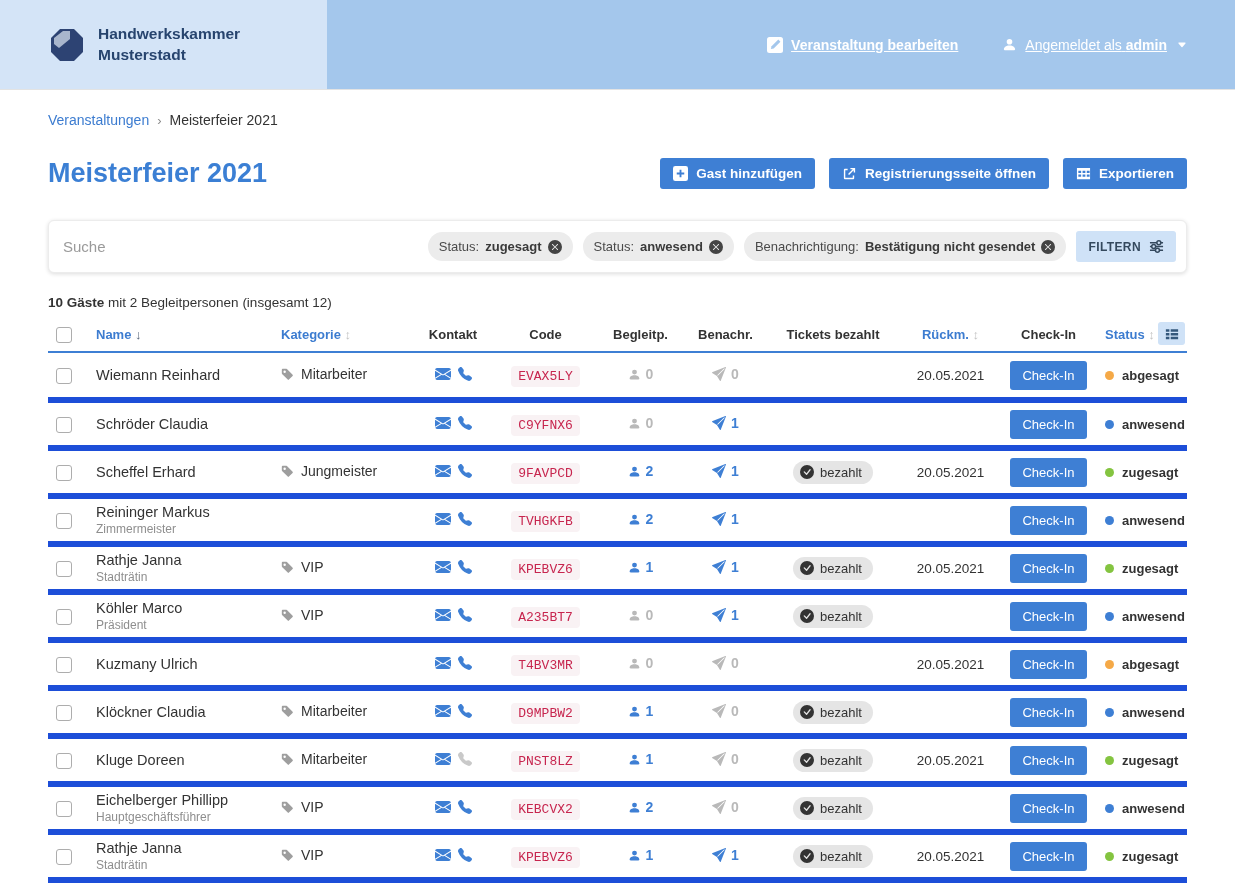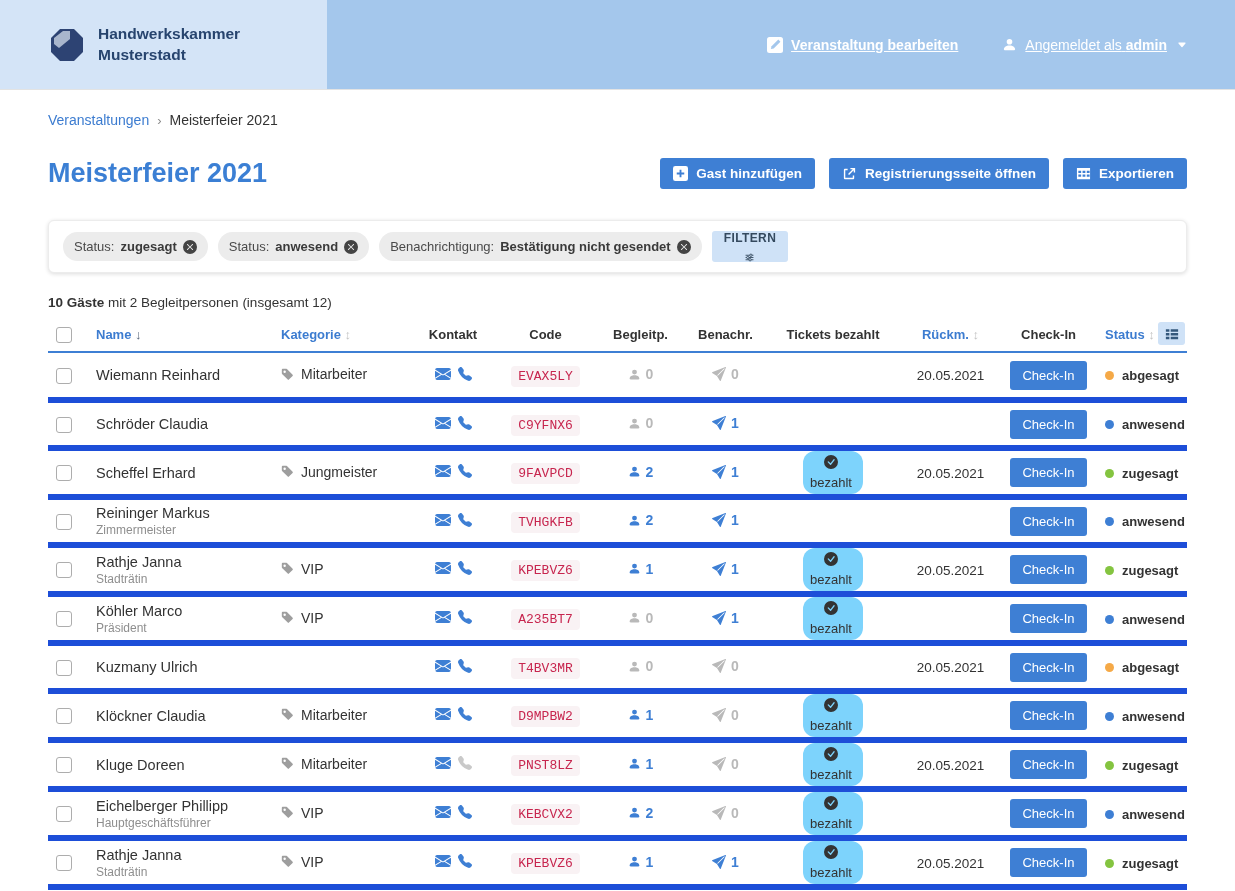--- a/index.html
+++ b/index.html
@@ -34,21 +34,21 @@
     box-shadow:0 1px 4px rgba(0,0,0,.14); display:flex; align-items:center; padding:0 10px 0 14px; gap:10px; }
   .search-input { flex:1; border:none; outline:none; font-size:15px; color:#333;
     font-family:"Liberation Sans", sans-serif; min-width:60px; }
   .search-input::placeholder { color:#9a9a9a; }
   .chip { display:flex; align-items:center; gap:6px; background:#ececec; border-radius:15px; height:29px;
     padding:0 11px; font-size:13px; color:#4a4a4a; white-space:nowrap; cursor:default; }
   .chip b { color:#3a3a3a; }
   .chip svg { cursor:pointer; }
   .btn-filter { display:flex; align-items:center; gap:8px; background:#cfe2f7; color:#34495e;
     border:none; border-radius:3px; height:31px; padding:0 12px; font-size:12px; font-weight:bold;
-    letter-spacing:.4px; font-family:"Liberation Sans", sans-serif; cursor:pointer;flex-direction:column; }
+    letter-spacing:.4px; font-family:"Liberation Sans", sans-serif; cursor:pointer; }
 
   
   .summary { margin-top:22px; font-size:13.5px; color:#333; }
   .summary b { font-weight:bold; }
 
   
   table { width:1139px; border-collapse:collapse; table-layout:fixed; margin-top:8px; }
   thead th { height:34px; font-size:13px; font-weight:bold; color:#333; vertical-align:middle;
     border-bottom:2px solid #3e7fd4; text-align:center; position:relative; }
   th.sortable { color:#3c7cd0; cursor:pointer; }
@@ -65,22 +65,22 @@
   .sub { font-size:12px; color:#8e8e8e; margin-top:2px; }
   .cat-wrap { display:inline-flex; align-items:center; gap:7px; color:#333; }
   .cat-wrap svg { color:#9e9e9e; flex:none; }
   .contact-wrap { display:inline-flex; align-items:center; gap:7px; color:#3e7fd4; }
   .contact-wrap svg.muted { color:#c9c9c9; }
   .code-badge { font-family:"Liberation Mono", monospace; font-size:13px; color:#c7254e;
     background:#f9f2f4; border-radius:4px; padding:3px 7px; }
   .cnt { display:inline-flex; align-items:center; gap:5px; color:#3e7fd4; font-weight:bold; font-size:14px; }
   .cnt.muted { color:#b9b9b9; }
   .cnt svg { flex:none; }
-  .paid-badge { display:inline-flex; align-items:center; gap:6px; background:#7dd3fc; border-radius:12px;
-    padding:4px 11px 4px 7px; font-size:13px; color:#333;flex-direction:column; }
+  .paid-badge { display:inline-flex; align-items:center; gap:6px; background:#e5e5e5; border-radius:12px;
+    padding:4px 11px 4px 7px; font-size:13px; color:#333; }
   .date { font-size:13.5px; color:#333; }
   .btn-checkin { background:#3e7fd4; color:#fff; font-size:13px; border:none; border-radius:3px;
     padding:7px 12px; font-family:"Liberation Sans", sans-serif; cursor:pointer; }
   .status-wrap { display:inline-flex; align-items:center; gap:8px; padding-left:11px; }
   td.col-status { text-align:left; }
   .status-dot { width:9px; height:9px; border-radius:50%; flex:none; }
   .status-label { font-size:13px; font-weight:600; color:#333; }
   .btn-columns { position:absolute; right:2px; top:4px; width:27px; height:23px; background:#cfe2f7;
     border:none; border-radius:3px; display:flex; align-items:center; justify-content:center; cursor:pointer; }
 </style>
@@ -146,20 +146,21 @@
       <button class="btn-primary">
         <svg width="15" height="15" viewBox="0 0 16 16">
           <path fill="#fff" d="M1 2h14v12H1V2zm1.5 3v2.5h3V5h-3zm4.5 0v2.5h3V5H7zm4.5 0v2.5h3V5h-3zm-9 4v2.5h3V9h-3zm4.5 0v2.5h3V9H7zm4.5 0v2.5h3V9h-3z"></path>
         </svg>
         <span>Exportieren</span>
       </button>
     </div>
   </div>
 
   <div class="search-card">
+    <input class="search-input" type="text" placeholder="Suche" style="">
     <div class="chip">
       <span>Status:</span>
         <b>zugesagt</b>
       <svg width="14" height="14" viewBox="0 0 16 16">
         <path fill="#444" d="M16 8A8 8 0 1 1 0 8a8 8 0 0 1 16 0zM5.354 4.646a.5.5 0 1 0-.708.708L7.293 8l-2.647 2.646a.5.5 0 0 0 .708.708L8 8.707l2.646 2.647a.5.5 0 0 0 .708-.708L8.707 8l2.647-2.646a.5.5 0 0 0-.708-.708L8 7.293 5.354 4.646z"></path>
       </svg>
     </div>
     <div class="chip">
       <span>Status:</span>
         <b>anwesend</b>

